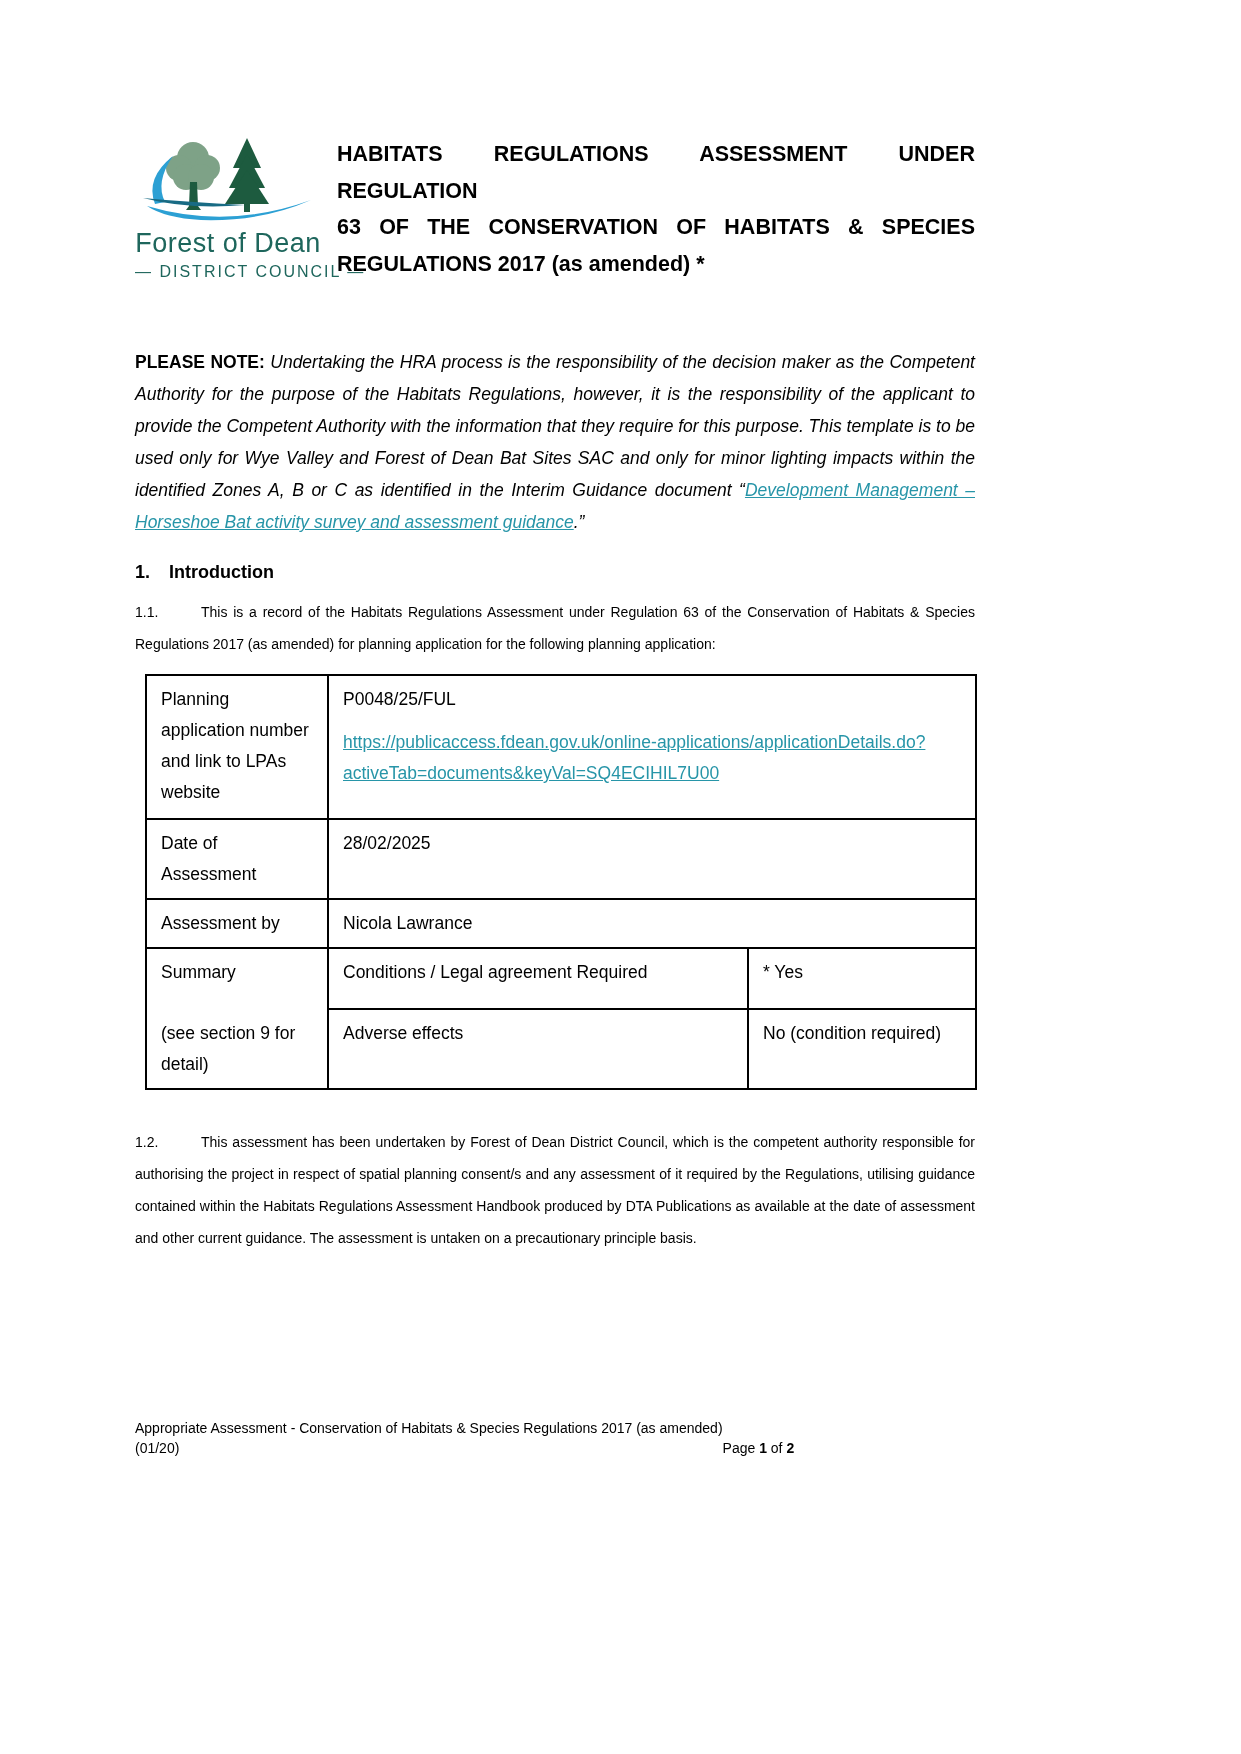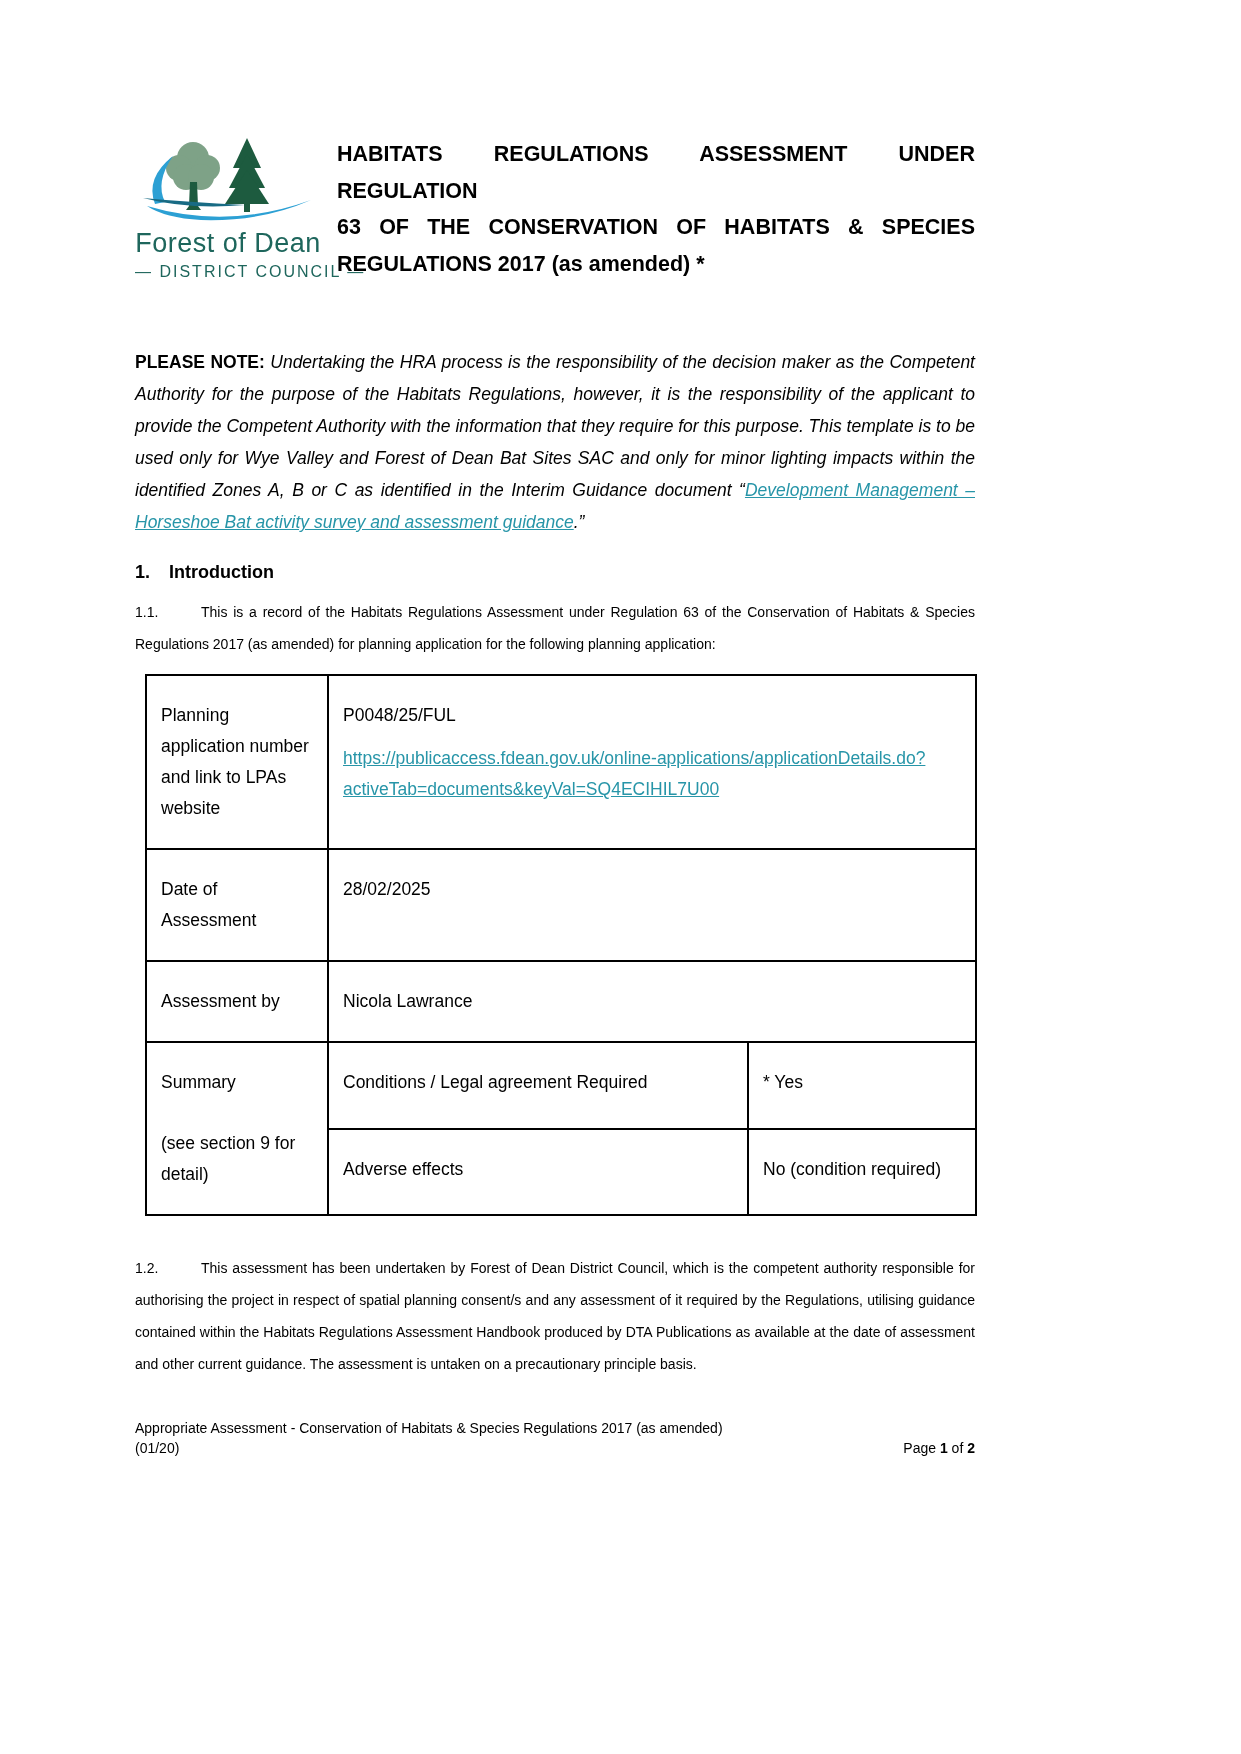--- a/index.html
+++ b/index.html
@@ -43,34 +43,34 @@
   .para.p12 { margin-top: 36px; }
   
   table.assess {
     border-collapse: collapse;
     margin: 14px 0 0 10px;
     width: 830px;
     table-layout: fixed;
   }
   table.assess td {
     border: 2px solid #000;
-    padding: 24px 14px;
+    padding: 8px 14px;
     font-size: 17.5px;
     line-height: 31px;
     vertical-align: top;
   }
   td.vmid { vertical-align: middle; }
   .ref-line { margin-bottom: 12px; }
   .cell-link { display: block; overflow-wrap: anywhere; word-break: break-word; }
   .summary-note { margin-top: 30px; }
   
   .footer {
     position: absolute;
     left: 135px; right: 266px; top: 1418px;
-    display: flex; justify-content: space-between; align-items: flex-end;
+    display: flex; justify-content: flex-start; align-items: flex-end;
     font-size: 14px; line-height: 20px;
   }
   .footer .pageno { white-space: nowrap; }
 </style>
 </head>
 <body>
 
 <div class="page">
 
   <div class="header">

